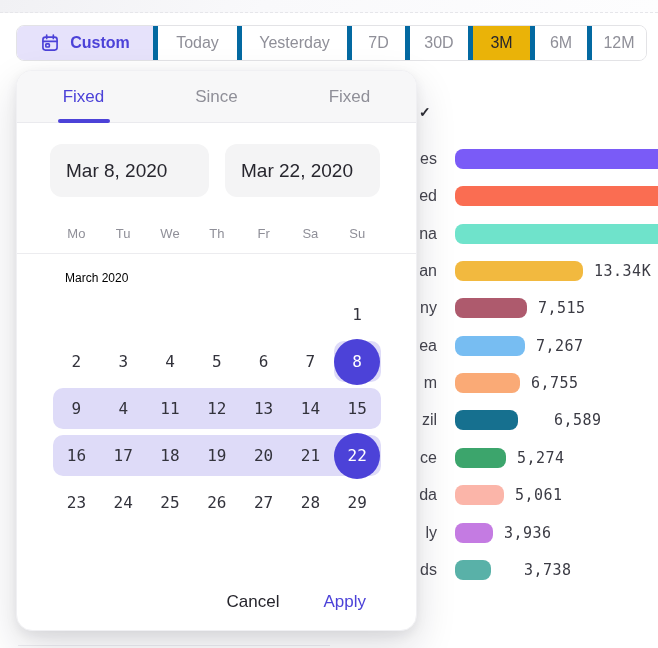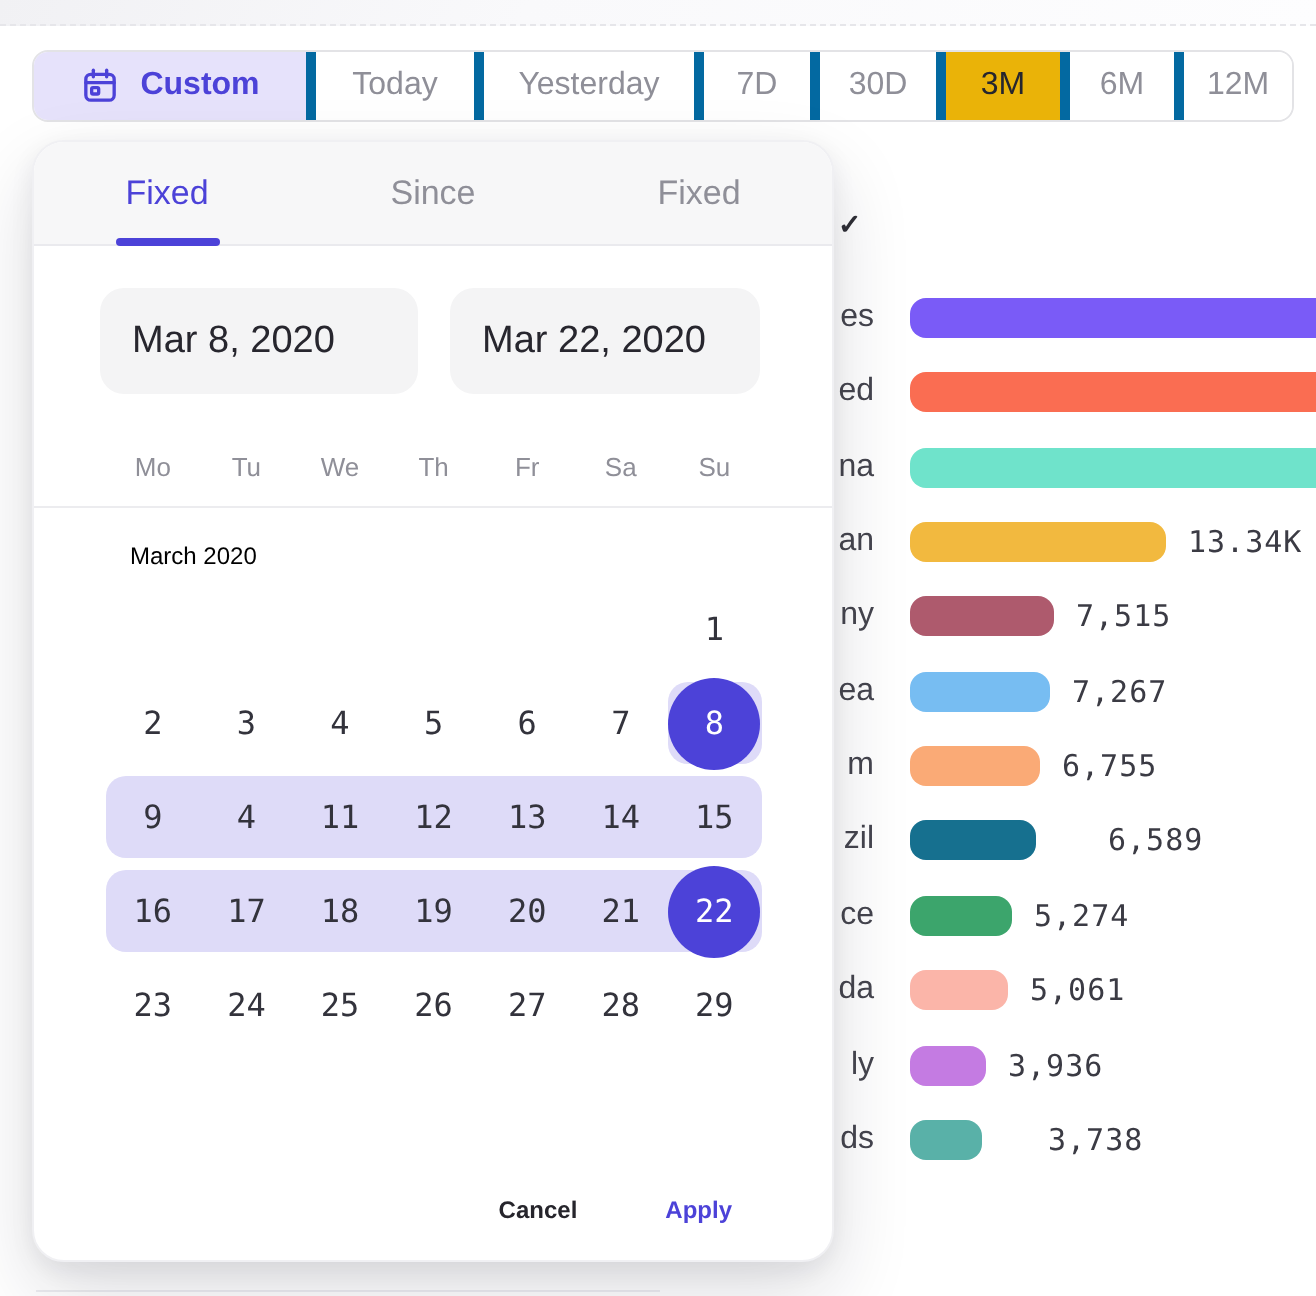--- a/index.html
+++ b/index.html
@@ -65,21 +65,21 @@
     justify-content:center; cursor:pointer; }
   .cell span { position:relative; z-index:2; font-family:"DejaVu Sans Mono", monospace;
     font-size:16px; color:#33333c; }
   .cell.muted span { color:#adadb5; }
   .sel-circle { position:absolute; left:50%; top:50%; transform:translate(-50%,-50%); z-index:1;
     width:46px; height:46px; border-radius:50%; background:#4c42d8; }
   .cell.selected span { color:#ffffff; }
 
   .actions { position:absolute; right:50px; bottom:18px; display:flex; gap:44px; align-items:center; }
   .btn { appearance:none; border:none; background:transparent; font-family:inherit;
-    font-size:12px; font-weight:700; cursor:pointer; }
+    font-size:17px; font-weight:400; cursor:pointer; }
   .btn.cancel { color:#26252c; }
   .btn.apply { color:#4c42d8; }
 </style>
 </head>
 <body>
 
 <div class="stage">
 
   <div class="top-strip"></div>
 

